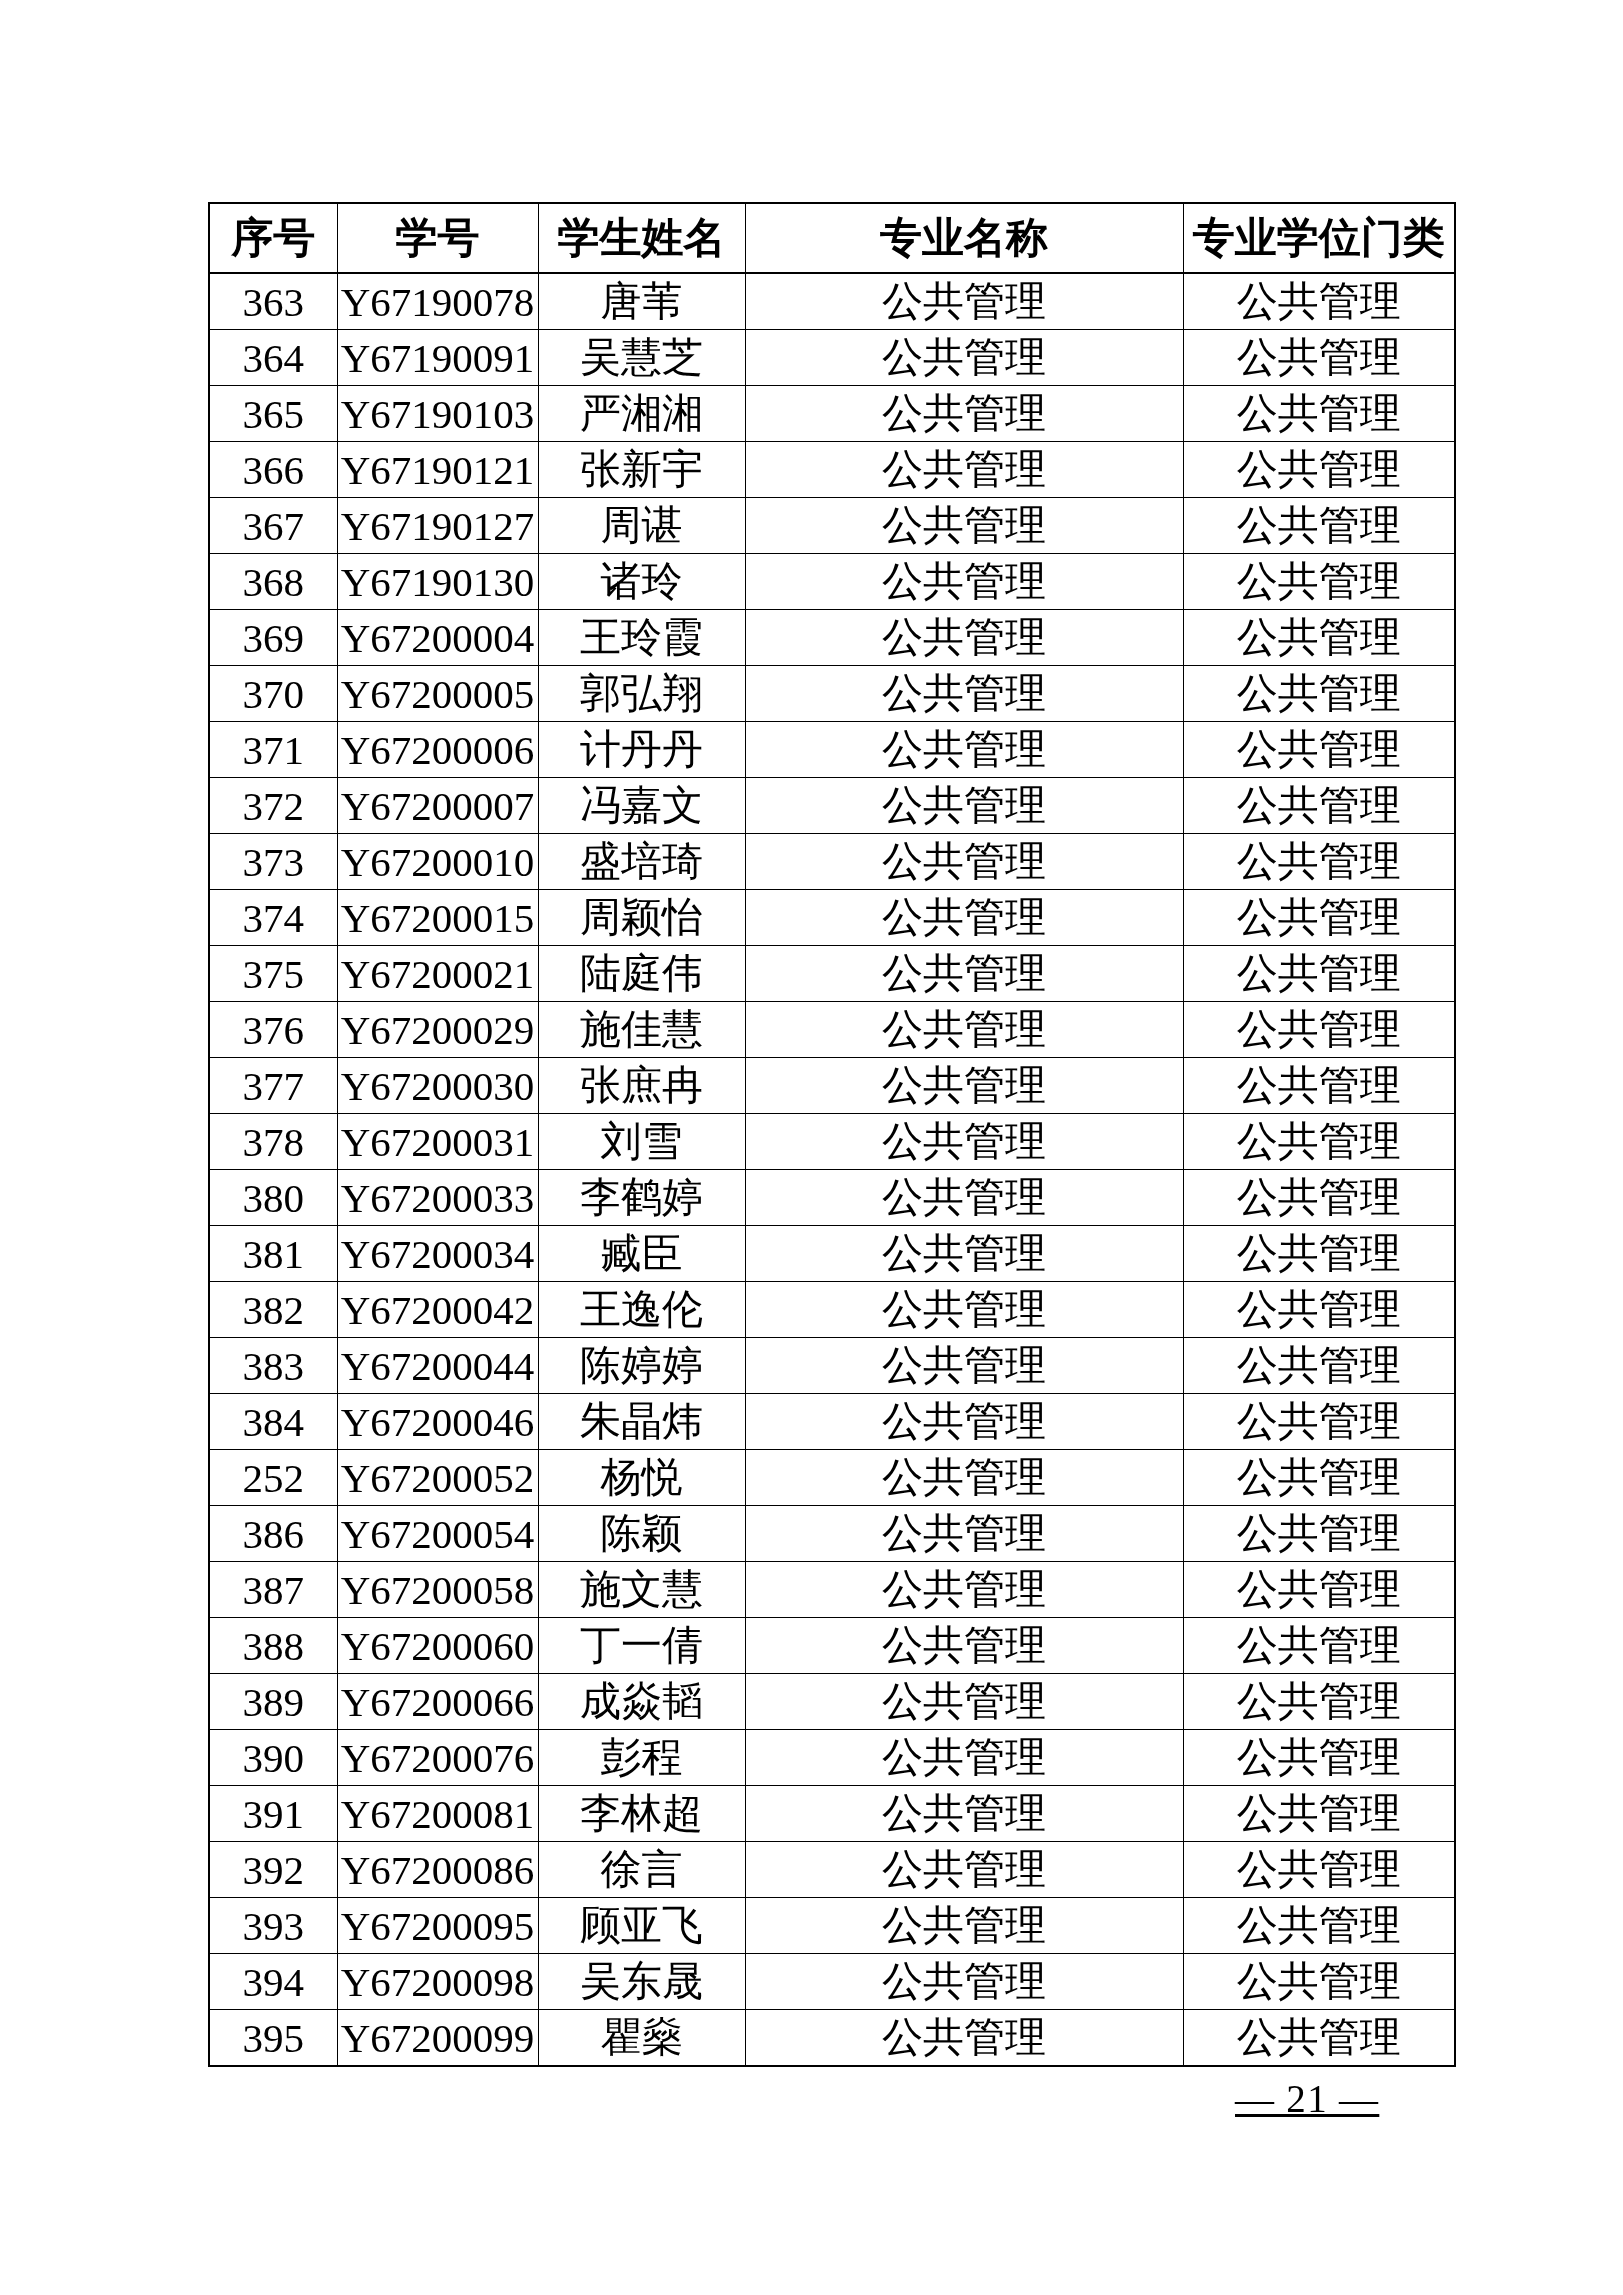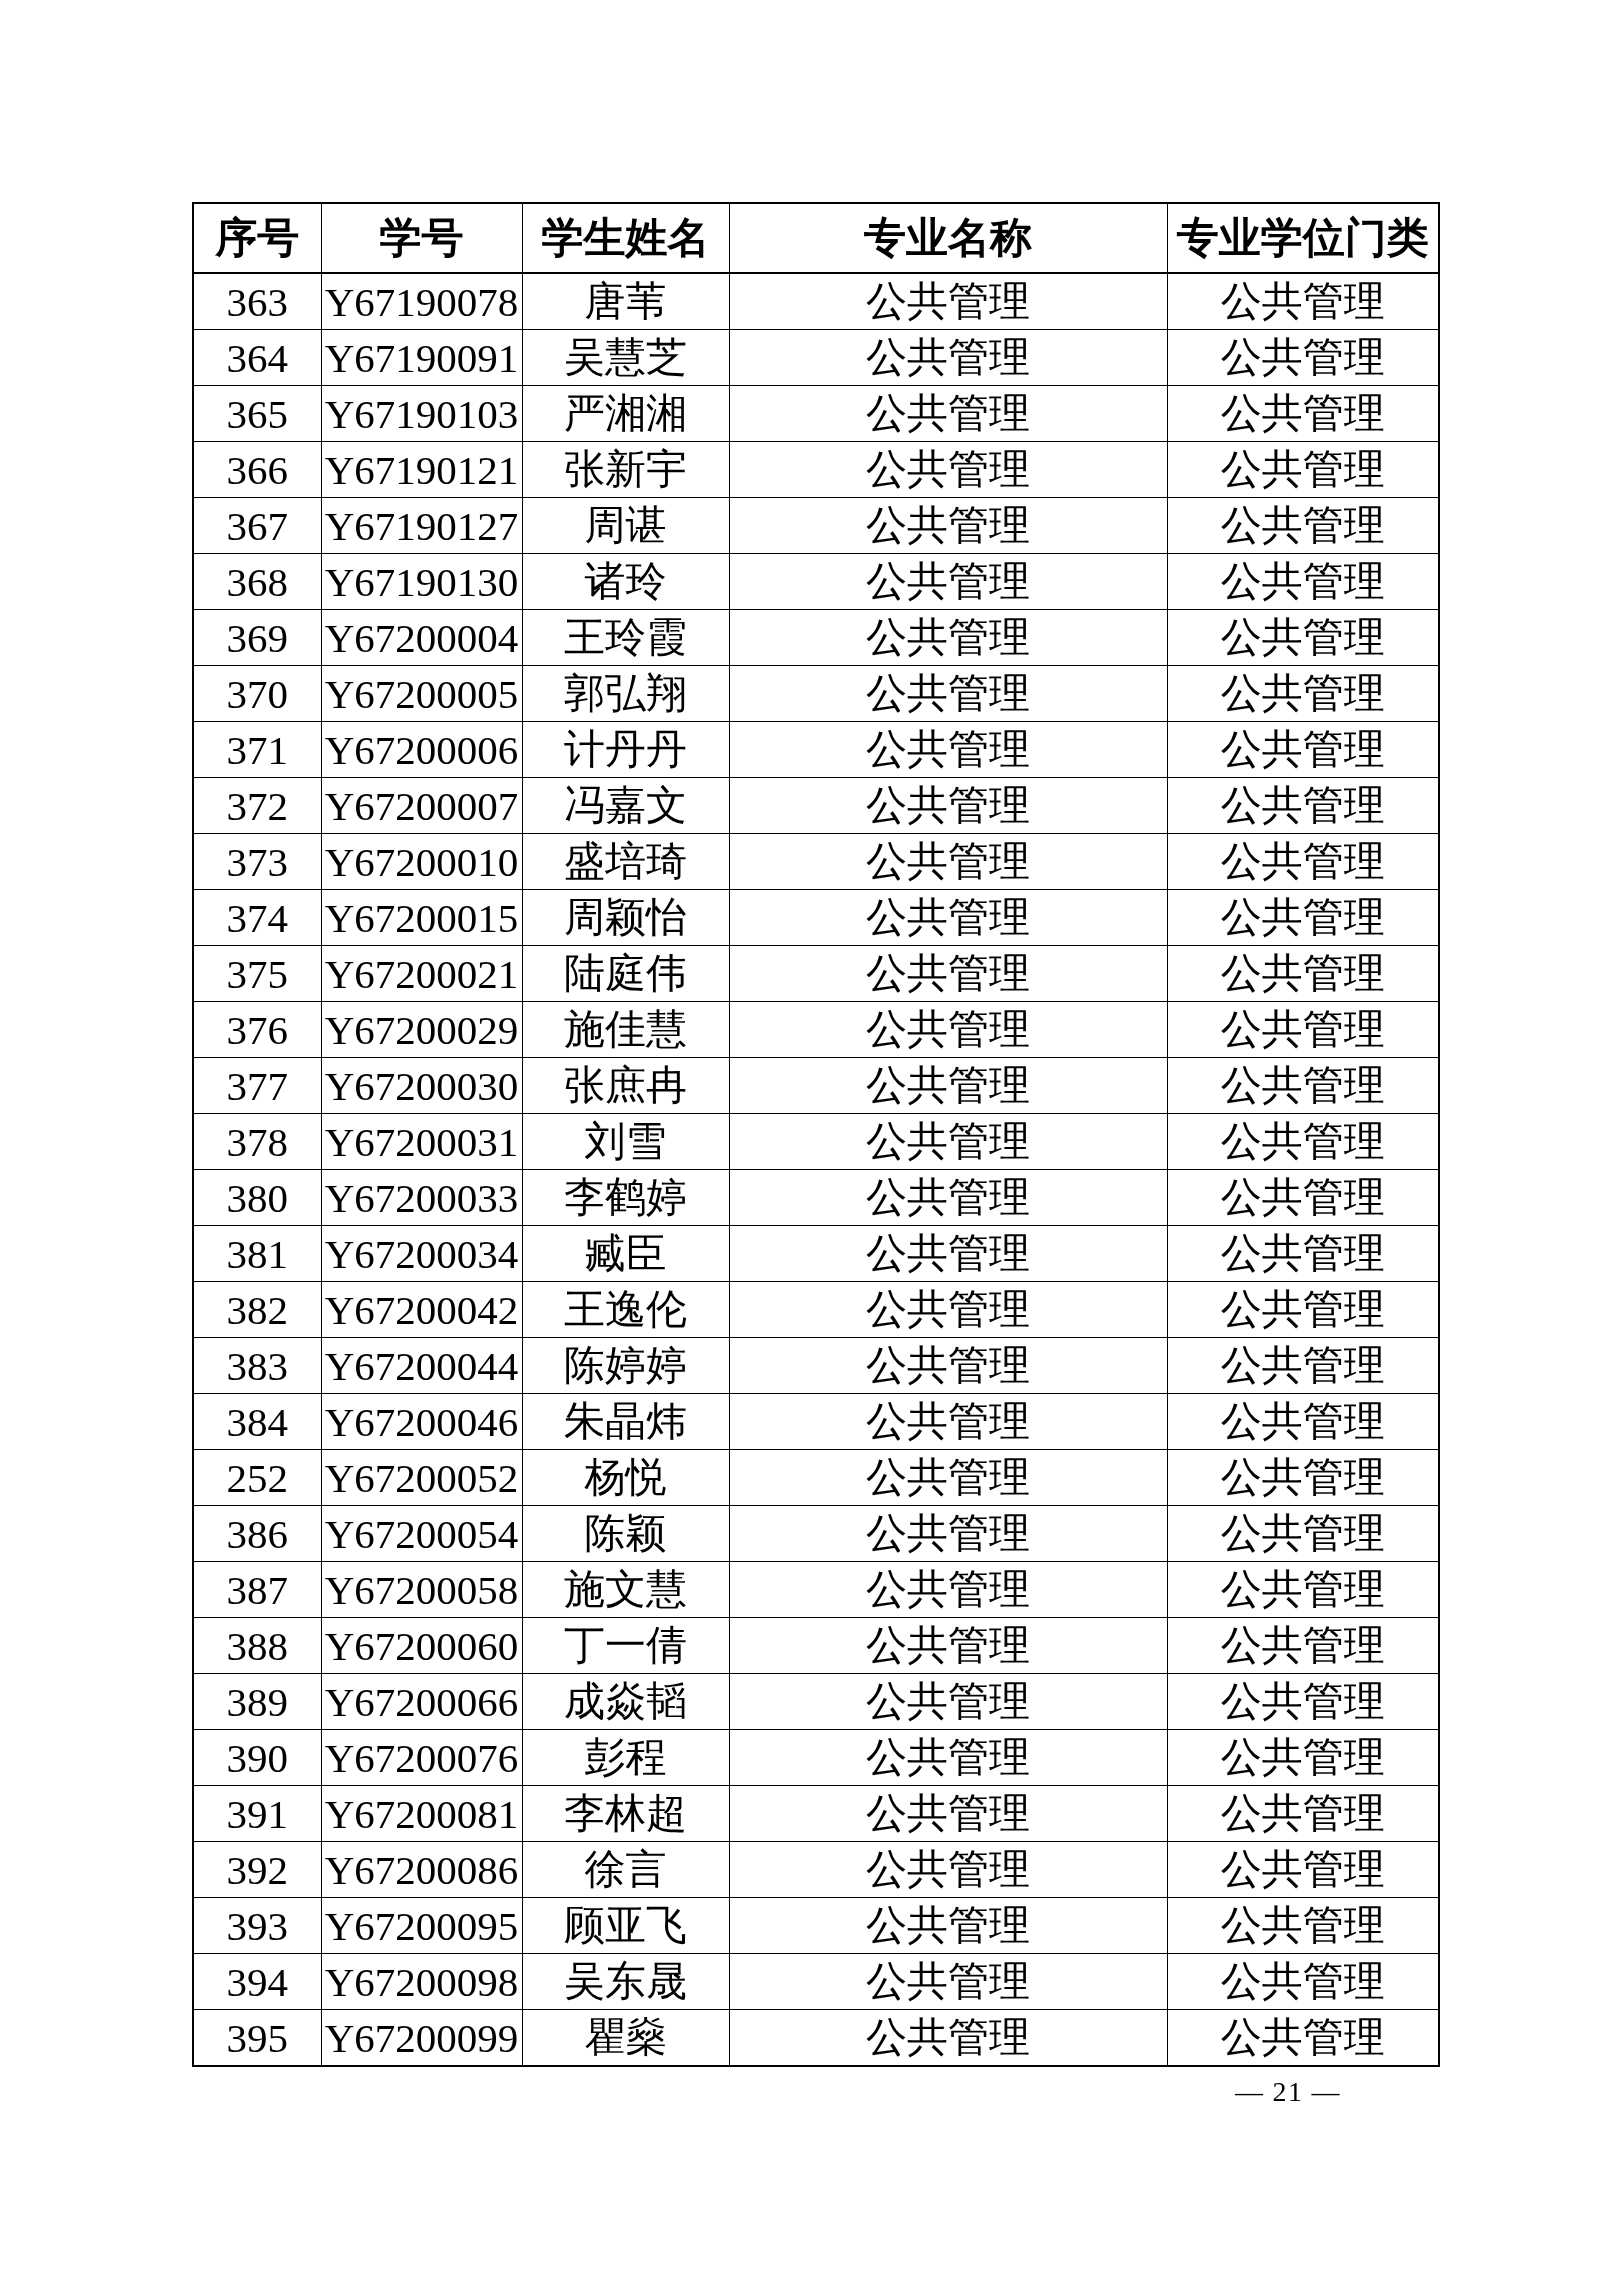--- a/index.html
+++ b/index.html
@@ -14,21 +14,21 @@
     font-family: "Liberation Serif", "DejaVu Serif", serif;
     color: #000;
   }
   .sheet {
     position: absolute;
     inset: 0;
     background: #ffffff;
   }
   table.roster {
     position: absolute;
-    left: 192px;
+    left: 208px;
     top: 202px;
     width: 1246px;
     border-collapse: collapse;
     table-layout: fixed;
     border: 2.6px solid #000;
   }
   table.roster th,
   table.roster td {
     border: 1.3px solid #000;
     text-align: center;
@@ -45,23 +45,24 @@
   }
   table.roster tbody td {
     height: 50px;
     font-size: 41px;
     font-weight: normal;
   }
   .page-number {
     position: absolute;
     left: 1235px;
     top: 2076px;
-    font-size: 28px;
+    font-size: 39px;
     letter-spacing: 1.3px;
     white-space: nowrap;
+    text-decoration: underline;
   }
 </style>
 </head>
 <body>
 
 <div class="sheet">
 
   <table class="roster">
     <colgroup>
       <col style="width:128px">

